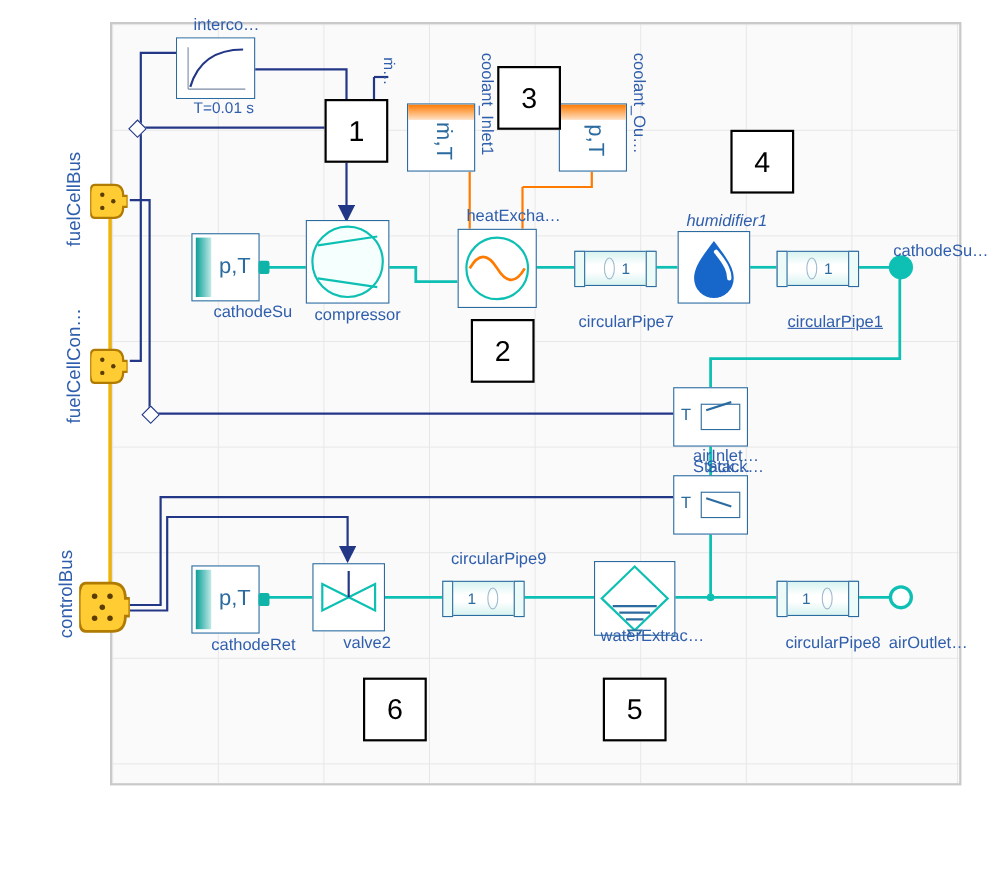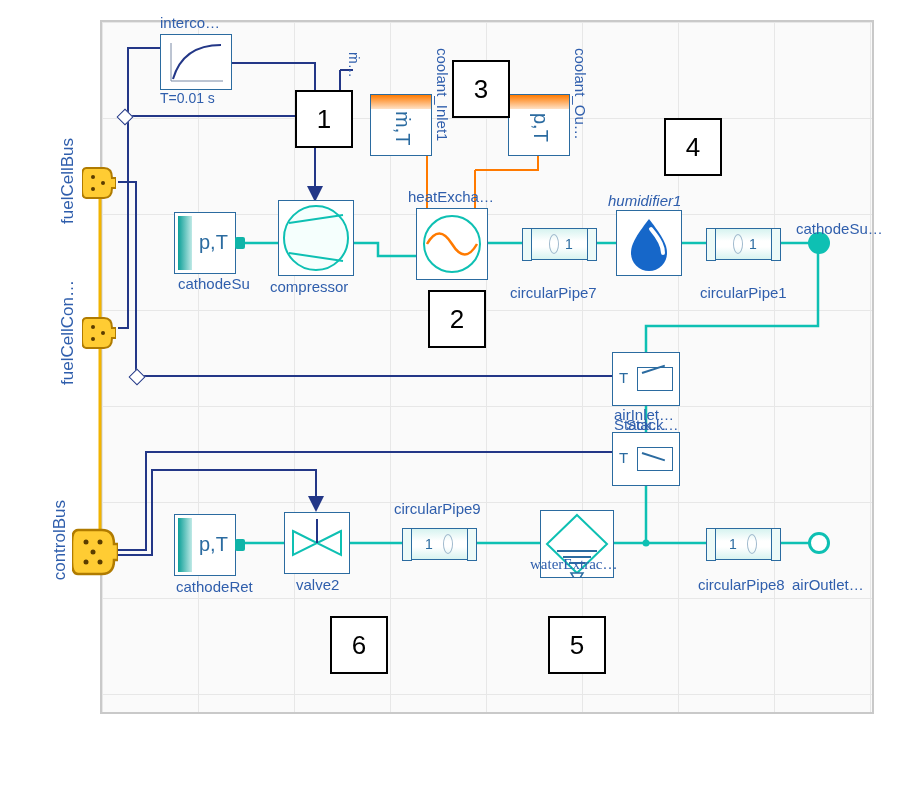--- a/index.html
+++ b/index.html
@@ -17,21 +17,21 @@
   
   .grid {
     position: absolute; left: 100px; top: 20px; width: 770px; height: 690px;
     background-color: #fafafa;
     background-image:
       linear-gradient(#e7e7e7 1px, transparent 1px),
       linear-gradient(90deg, #e7e7e7 1px, transparent 1px);
     background-size: 96px 96px;
     border: 2px solid #c9c9c9;
   }
-  .label { color:#2f5eac; font-size:15px; white-space:nowrap; }
+  .label { color:#2f5eac; font-size:15px; white-space:nowrap;margin-left:16px; }
   .label.trunc { max-width:120px; overflow:hidden; text-overflow:ellipsis; }
 
   
   .annot {
     position:absolute;
     width:54px; height:54px;
     background:#fff; border:2px solid #000;
     display:flex; align-items:center; justify-content:center;
     font-size:26px; color:#000; font-family: Arial;
   }
@@ -328,21 +328,21 @@
       <path d="M32 8 C18 26 14 34 14 42 A18 18 0 0 0 50 42 C50 34 46 26 32 8 Z" fill="#1667c9"></path>
       <path d="M34 18 C44 30 46 36 46 42" fill="none" stroke="#ffffff" stroke-width="4" stroke-linecap="round"></path>
     </svg>
   </div>
   <div class="label" style="position:absolute; left:608px; top:192px;font-style:italic;">humidifier1</div>
 
   <div class="pipe" style="left:706px; top:228px;">
     <span class="oval"></span>
       <span class="num" style="margin-left:6px;">1</span>
   </div>
-  <div class="label" style="position:absolute; left:700px; top:284px;">circularPipe1</div>
+  <div class="label" style="position:absolute; left:700px; top:284px;text-decoration:underline;">circularPipe1</div>
 
   <div class="portFill" style="left:808px; top:232px;"></div>
   <div class="label trunc" style="position:absolute; left:796px; top:220px; max-width:100px;">cathodeSu…</div>
 
   <div class="sensor" style="left:612px; top:352px;">
     <div class="Tlbl">T</div>
     <div class="swIcon">
         <div class="lever"></div>
       </div>
   </div>
@@ -380,21 +380,21 @@
   </div>
   <div class="label" style="position:absolute; left:394px; top:500px;">circularPipe9</div>
 
   <div class="compBox" style="left:540px; top:510px; width:72px; height:66px;">
     <svg viewBox="0 0 72 66" style="width:100%;height:100%;">
       <path d="M36 4 L66 33 L36 62 L6 33 Z" fill="none" stroke="#0ec0b3" stroke-width="2"></path>
       <path d="M16 40 L56 40 M22 46 L50 46 M28 52 L44 52" stroke="#2b6ba0" stroke-width="2"></path>
       <path d="M30 62 L36 72 L42 62 Z" fill="#fff" stroke="#2b6ba0" stroke-width="1.5"></path>
     </svg>
   </div>
-  <div class="label trunc" style="position:absolute; left:530px; top:556px; max-width:110px;font-family:Liberation Serif, serif;">waterExtrac…</div>
+  <div class="label trunc" style="position:absolute; left:530px; top:570px; max-width:110px;">waterExtrac…</div>
 
   <div class="pipe" style="left:706px; top:528px;">
     <span class="num" style="margin-right:6px;">1</span>
       <span class="oval"></span>
   </div>
   <div class="label" style="position:absolute; left:698px; top:576px;">circularPipe8</div>
 
   <div class="portRing" style="left:808px; top:532px;"></div>
   <div class="label trunc" style="position:absolute; left:792px; top:576px; max-width:104px;">airOutlet…</div>
 

